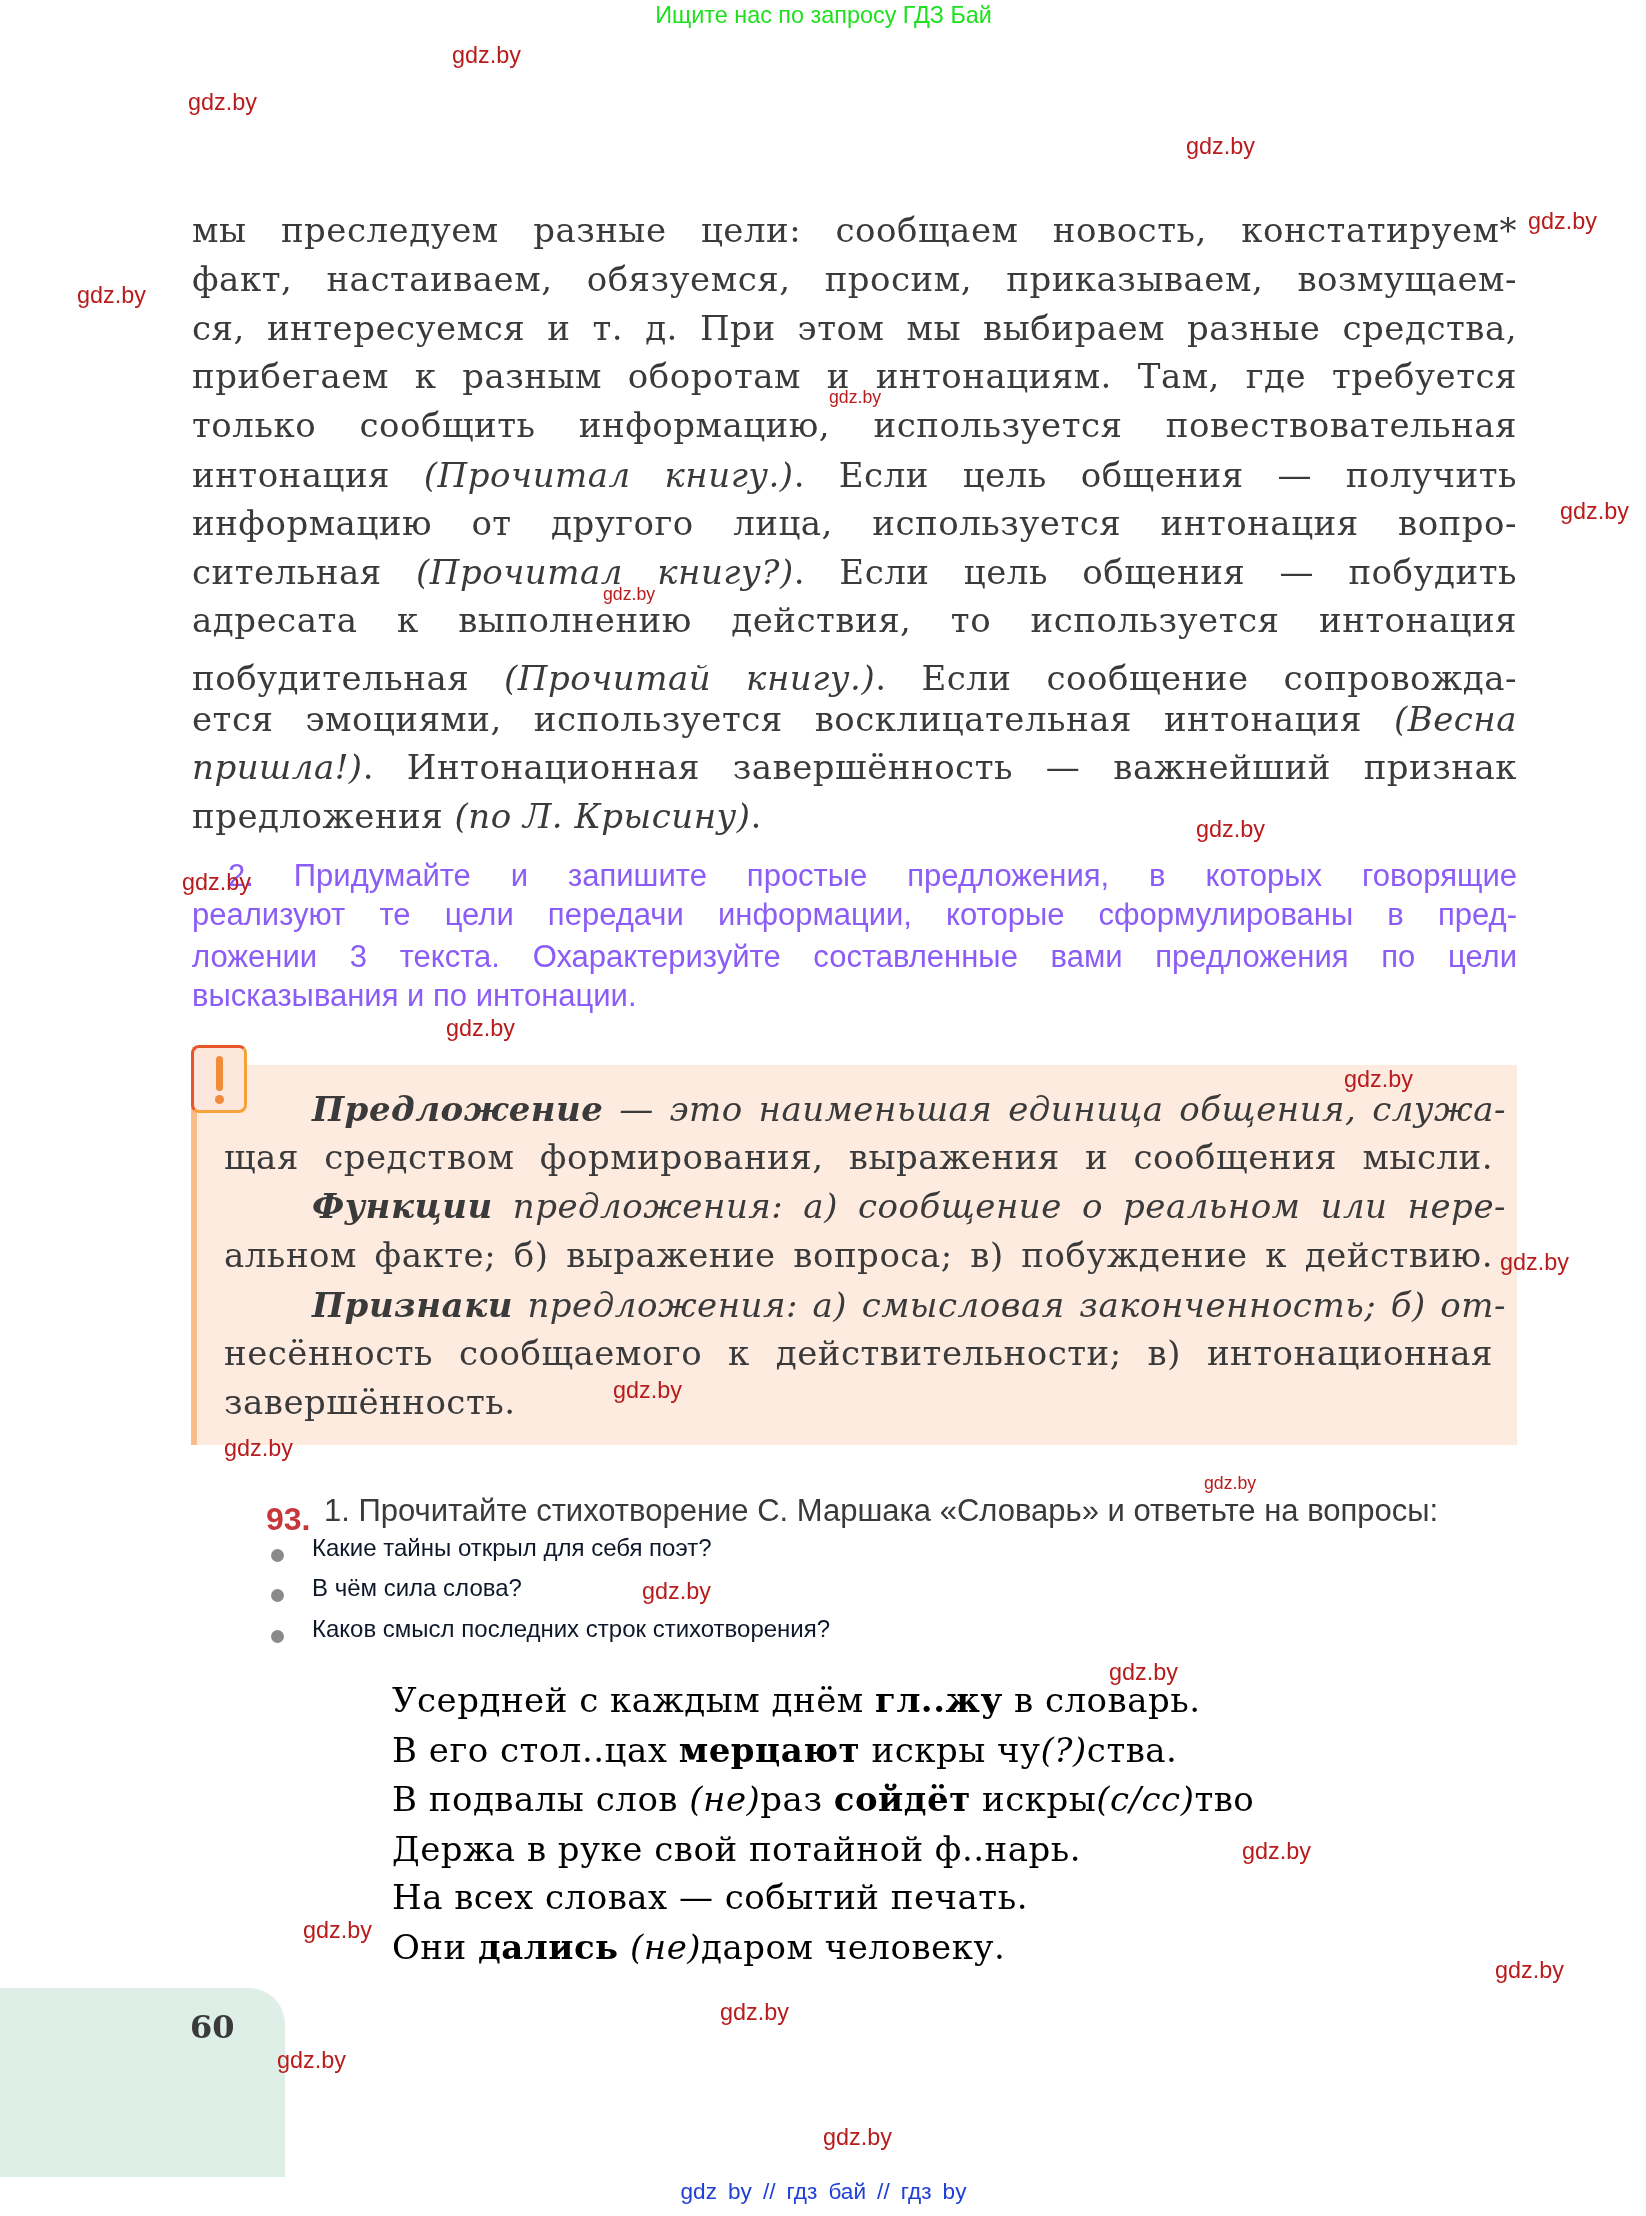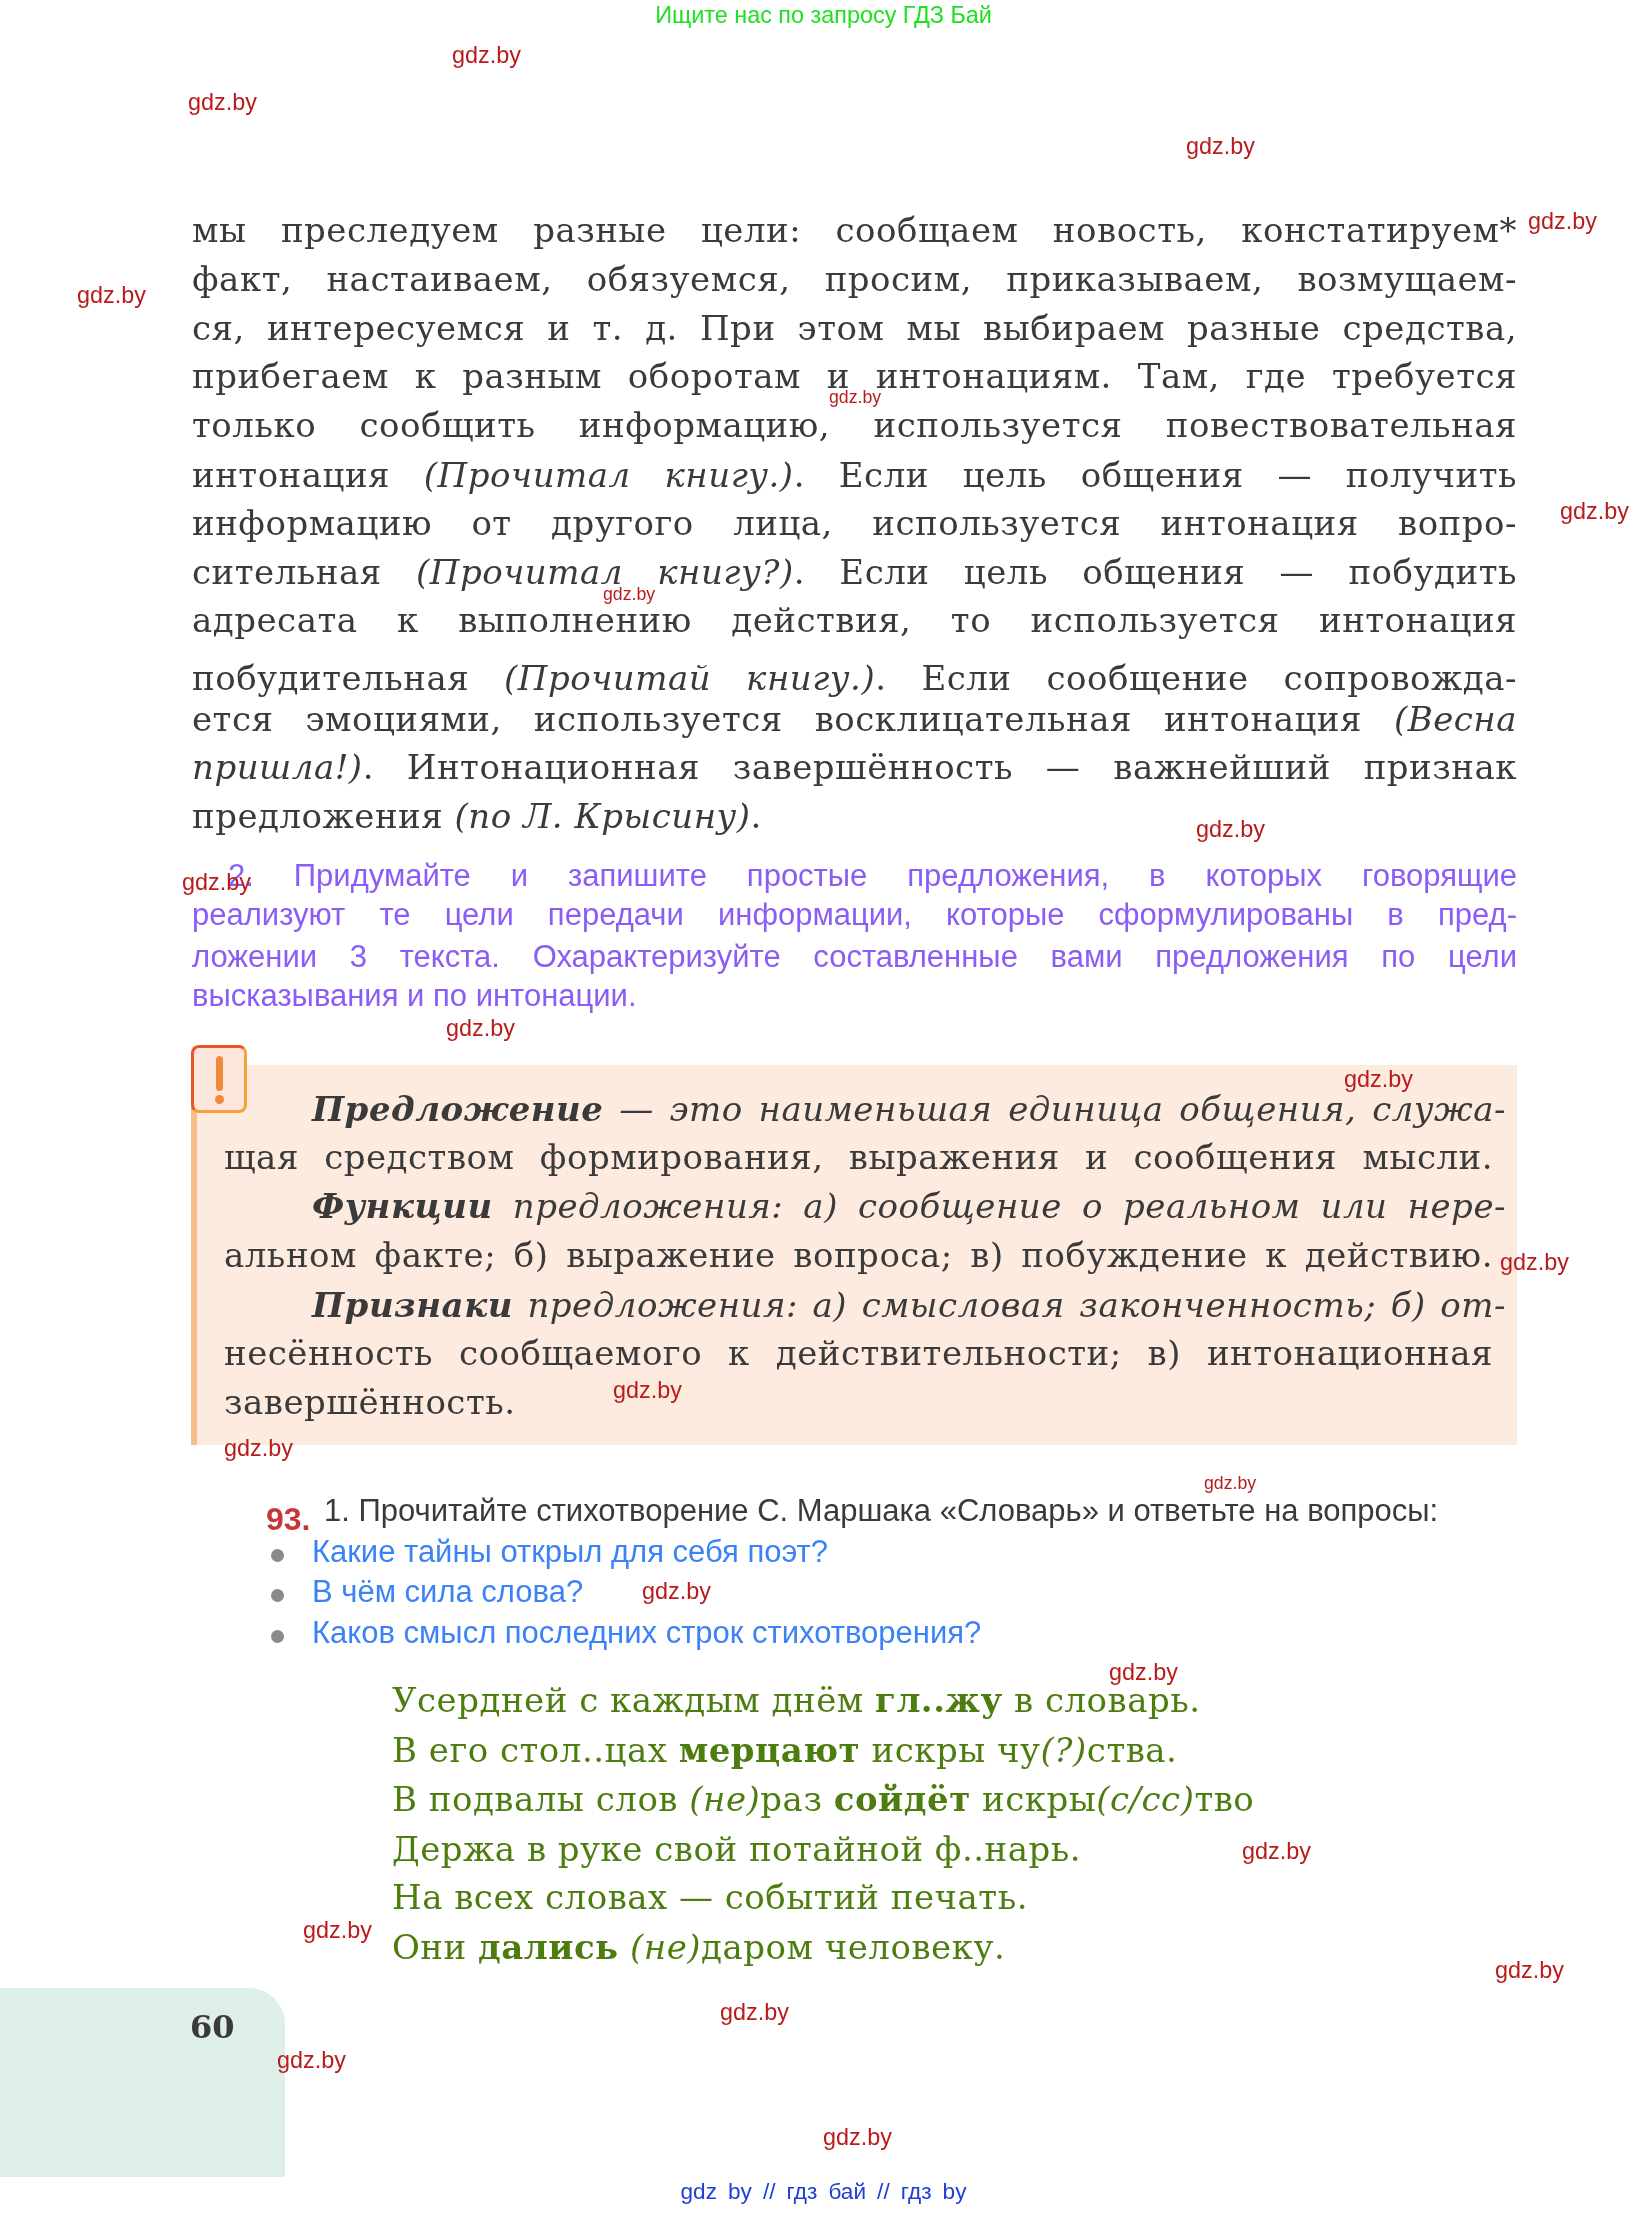--- a/index.html
+++ b/index.html
@@ -75,26 +75,26 @@
     left: 324px; top: 1493px; font-family: "Liberation Sans", sans-serif;
     font-size: 31px; color: #3a3a3a; white-space: nowrap;
   }
   .bullet-row { position: absolute; left: 266px; height: 40px; white-space: nowrap; }
   .bullet-dot {
     position: absolute; left: 4.8px; top: 14.5px; width: 13.7px; height: 13.7px;
     border-radius: 50%; background: #8a8a8a;
   }
   .bullet-text {
     position: absolute; left: 46px; top: 0; font-family: "Liberation Sans", sans-serif;
-    font-size: 31px; color: #3b82f6;
+    font-size: 24px; color: #0f172a;
   }
 
   .poem-line {
     position: absolute; left: 392px; font-size: 34px; line-height: 48px;
-    white-space: nowrap; color: #4d7c0f; letter-spacing: 0.5px;
+    white-space: nowrap; color: #000000; letter-spacing: 0.5px;
   }
   .poem-line b { font-weight: bold; }
   .poem-line i { font-style: italic; }
 
   #page-tab {
     left: 0; top: 1988px; width: 285px; height: 189px;
     background: #deefe8; border-top-right-radius: 36px;
   }
   #page-number {
     left: 190px; top: 2008px; font-size: 32px; font-weight: bold; color: #3a3a3a;

